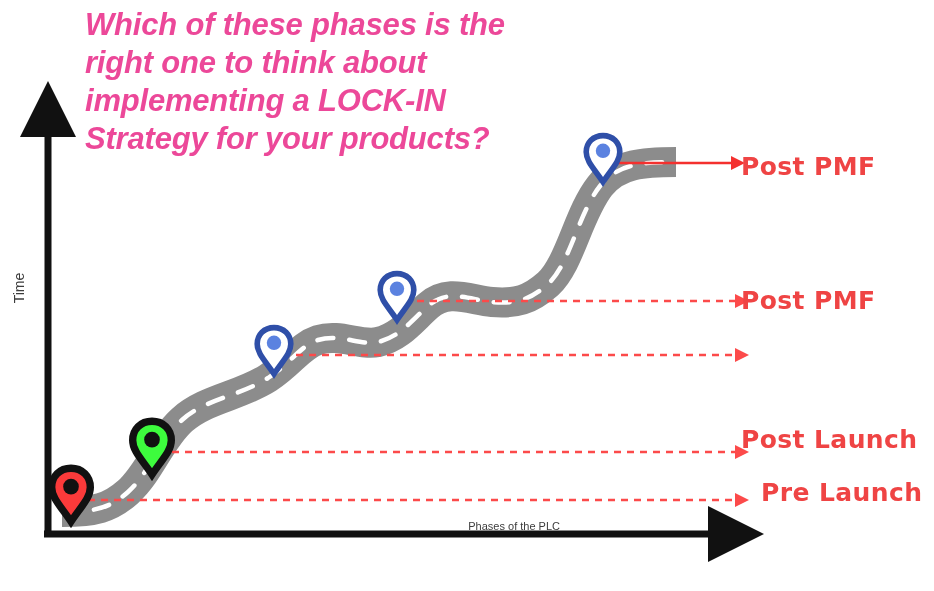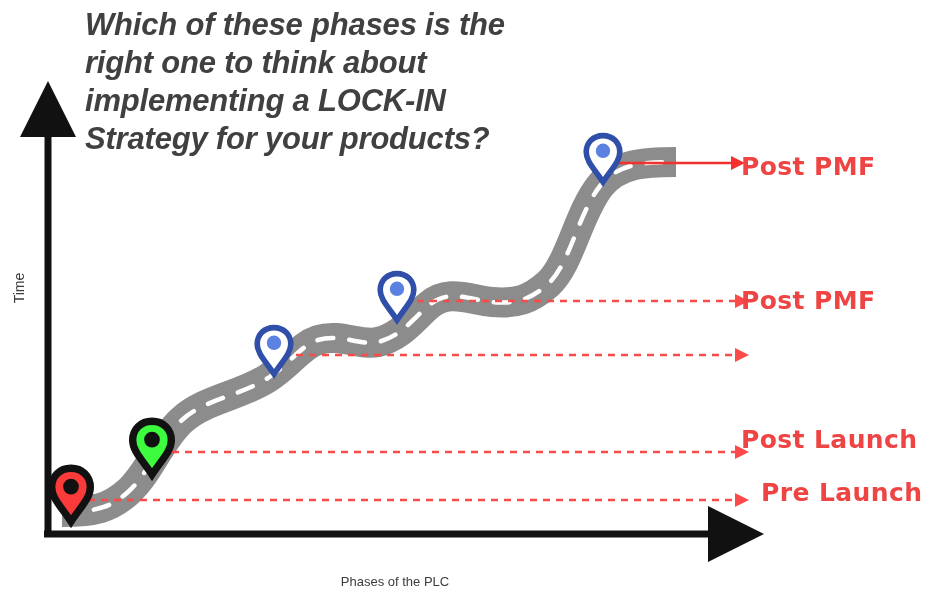--- a/index.html
+++ b/index.html
@@ -16,42 +16,42 @@
   .headline{
     position:absolute;
     left:85px; top:6px;
     width:520px;
     font-family:"Liberation Sans",sans-serif;
     font-weight:bold;
     font-style:italic;
     font-size:31px;
     line-height:38px;
     letter-spacing:-0.2px;
-    color:#404040;
+    color:#ec4899;
     white-space:pre-line;
     margin:0;
   }
 
   
   .axis-y-label{
     position:absolute;
     left:-11px; top:280px;
     width:60px;
     text-align:center;
     font-size:14px;
     color:#3c3c3c;
     transform:rotate(-90deg);
     transform-origin:center center;
   }
   .axis-x-label{
     position:absolute;
-    left:230px; top:574px;
+    left:230px; top:520px;
     width:330px;
-    text-align:center;
-    font-size:13px;
+    text-align:right;
+    font-size:11px;
     color:#3c3c3c;
   }
 
   
   .phase-label{
     position:absolute;
     left:741px;
     font-family:"DejaVu Sans",sans-serif;
     font-size:25px;
     font-weight:600;

